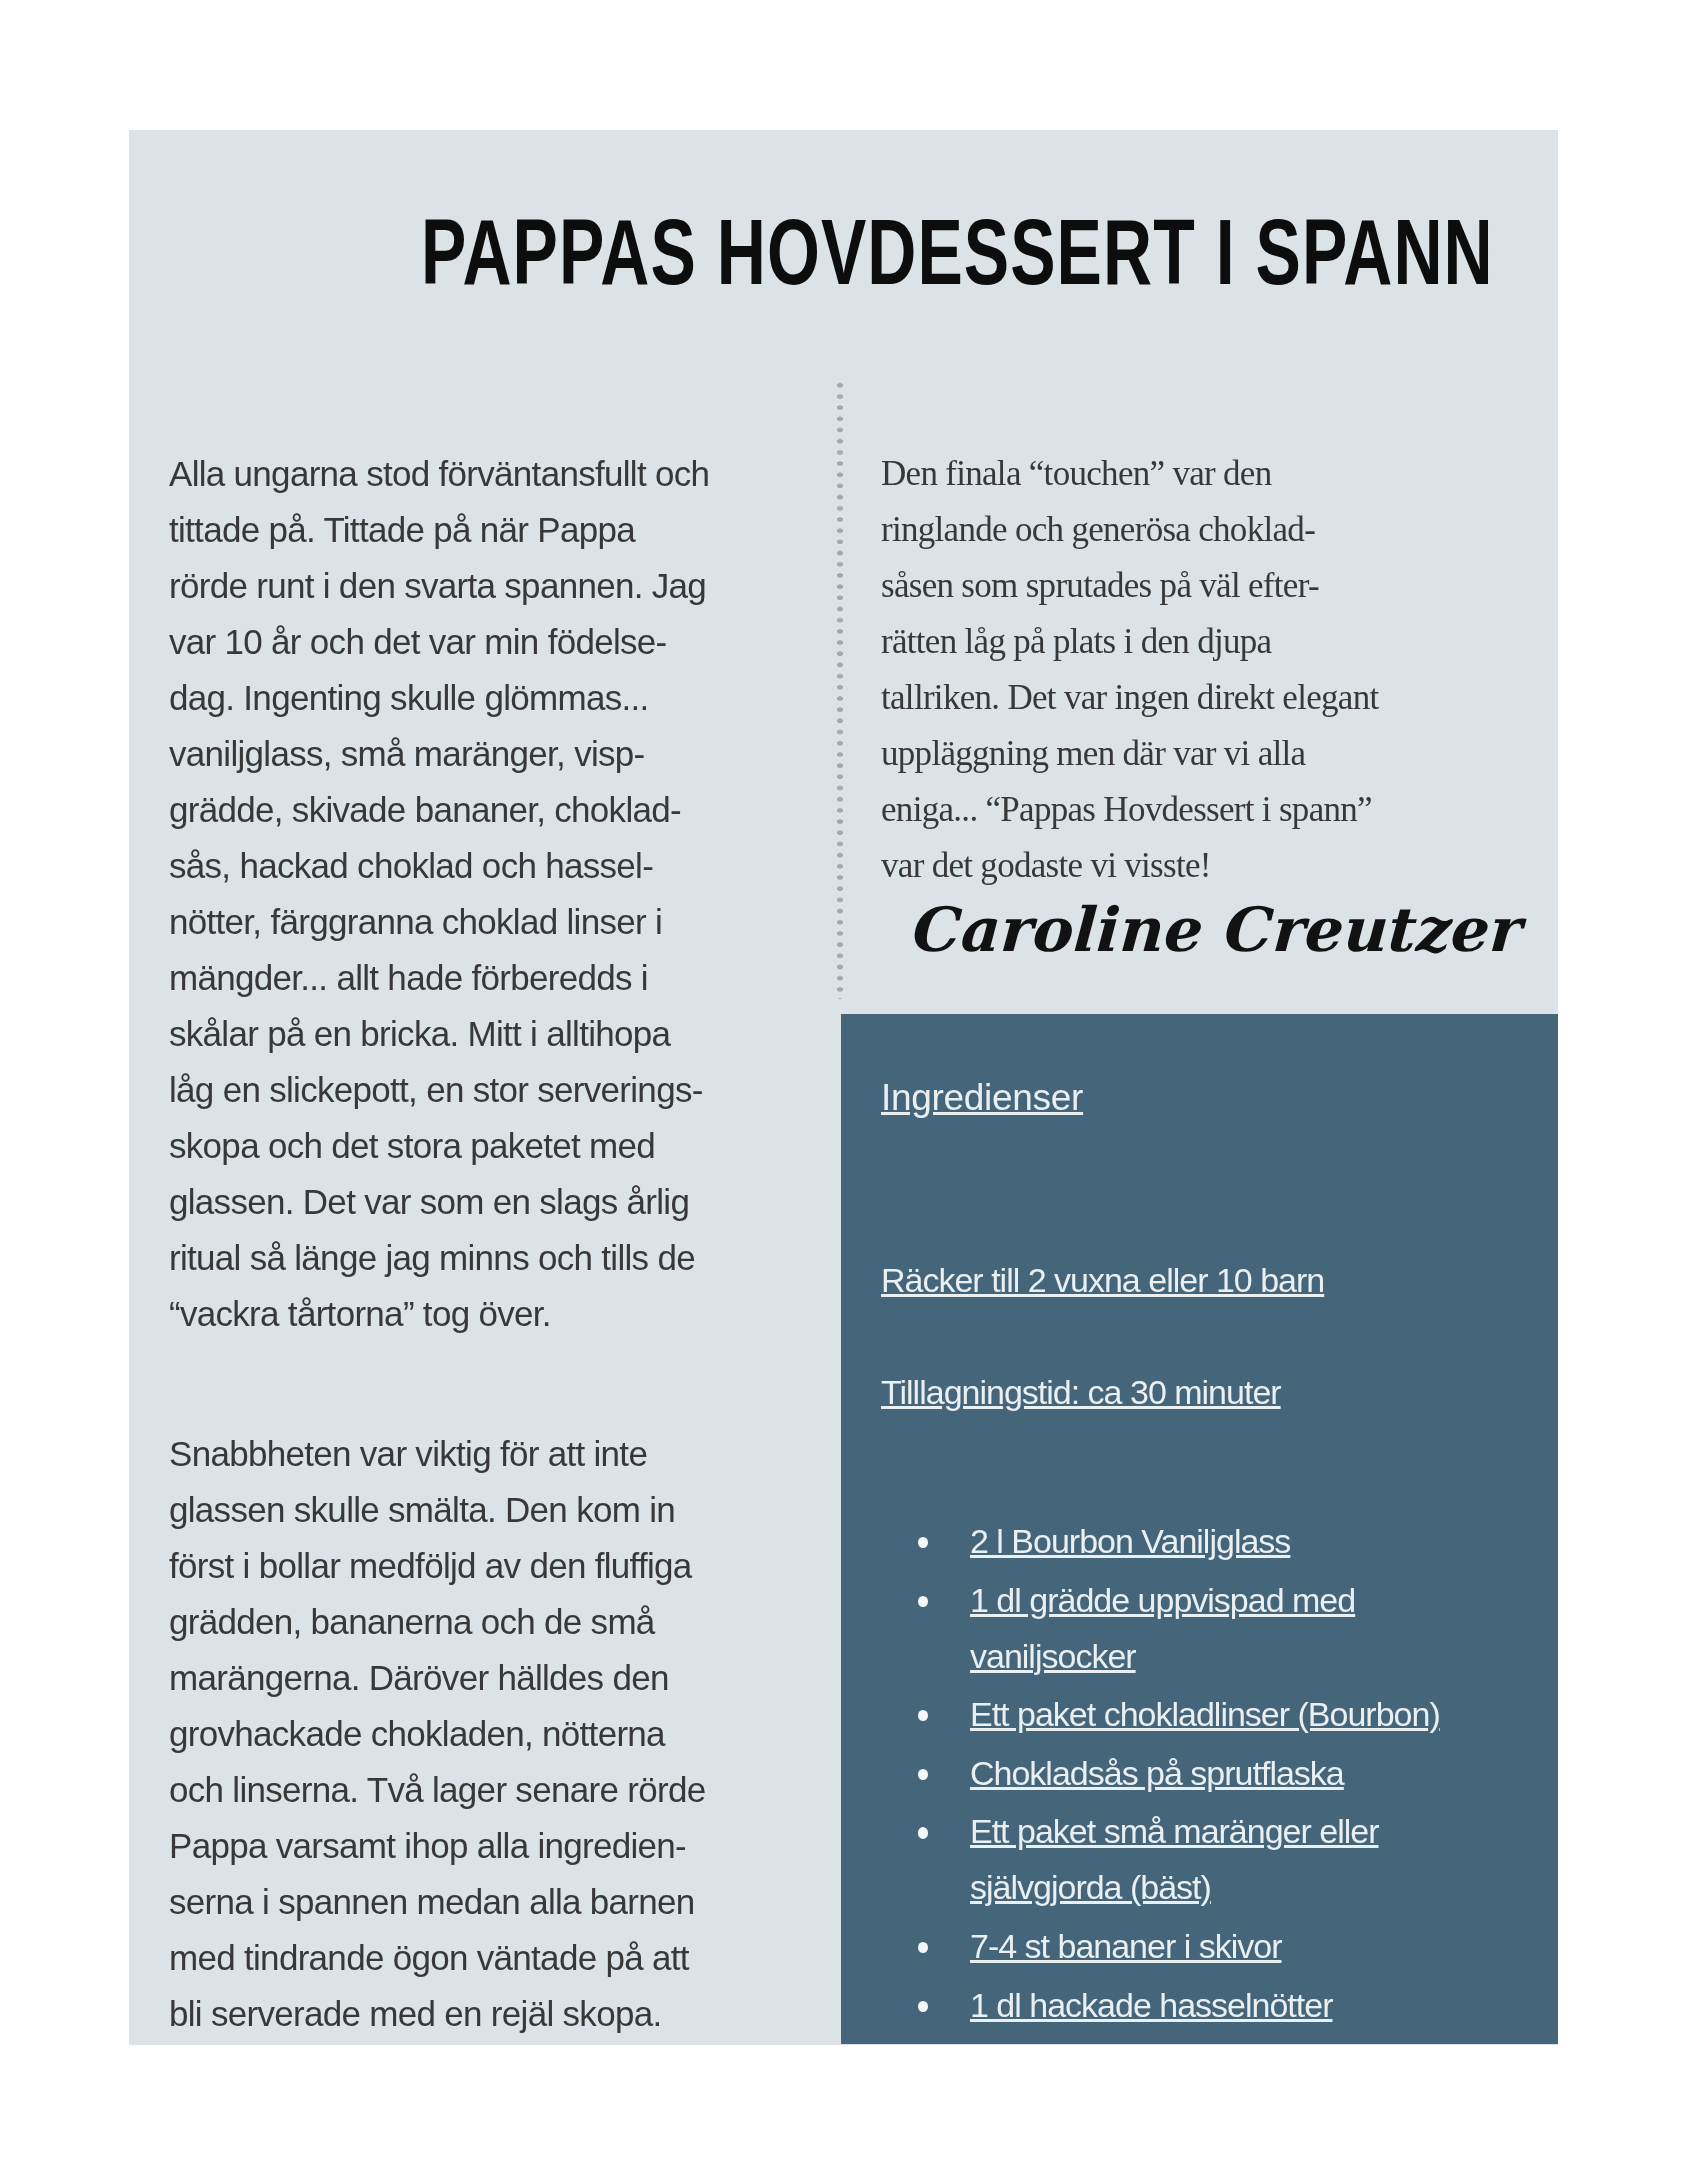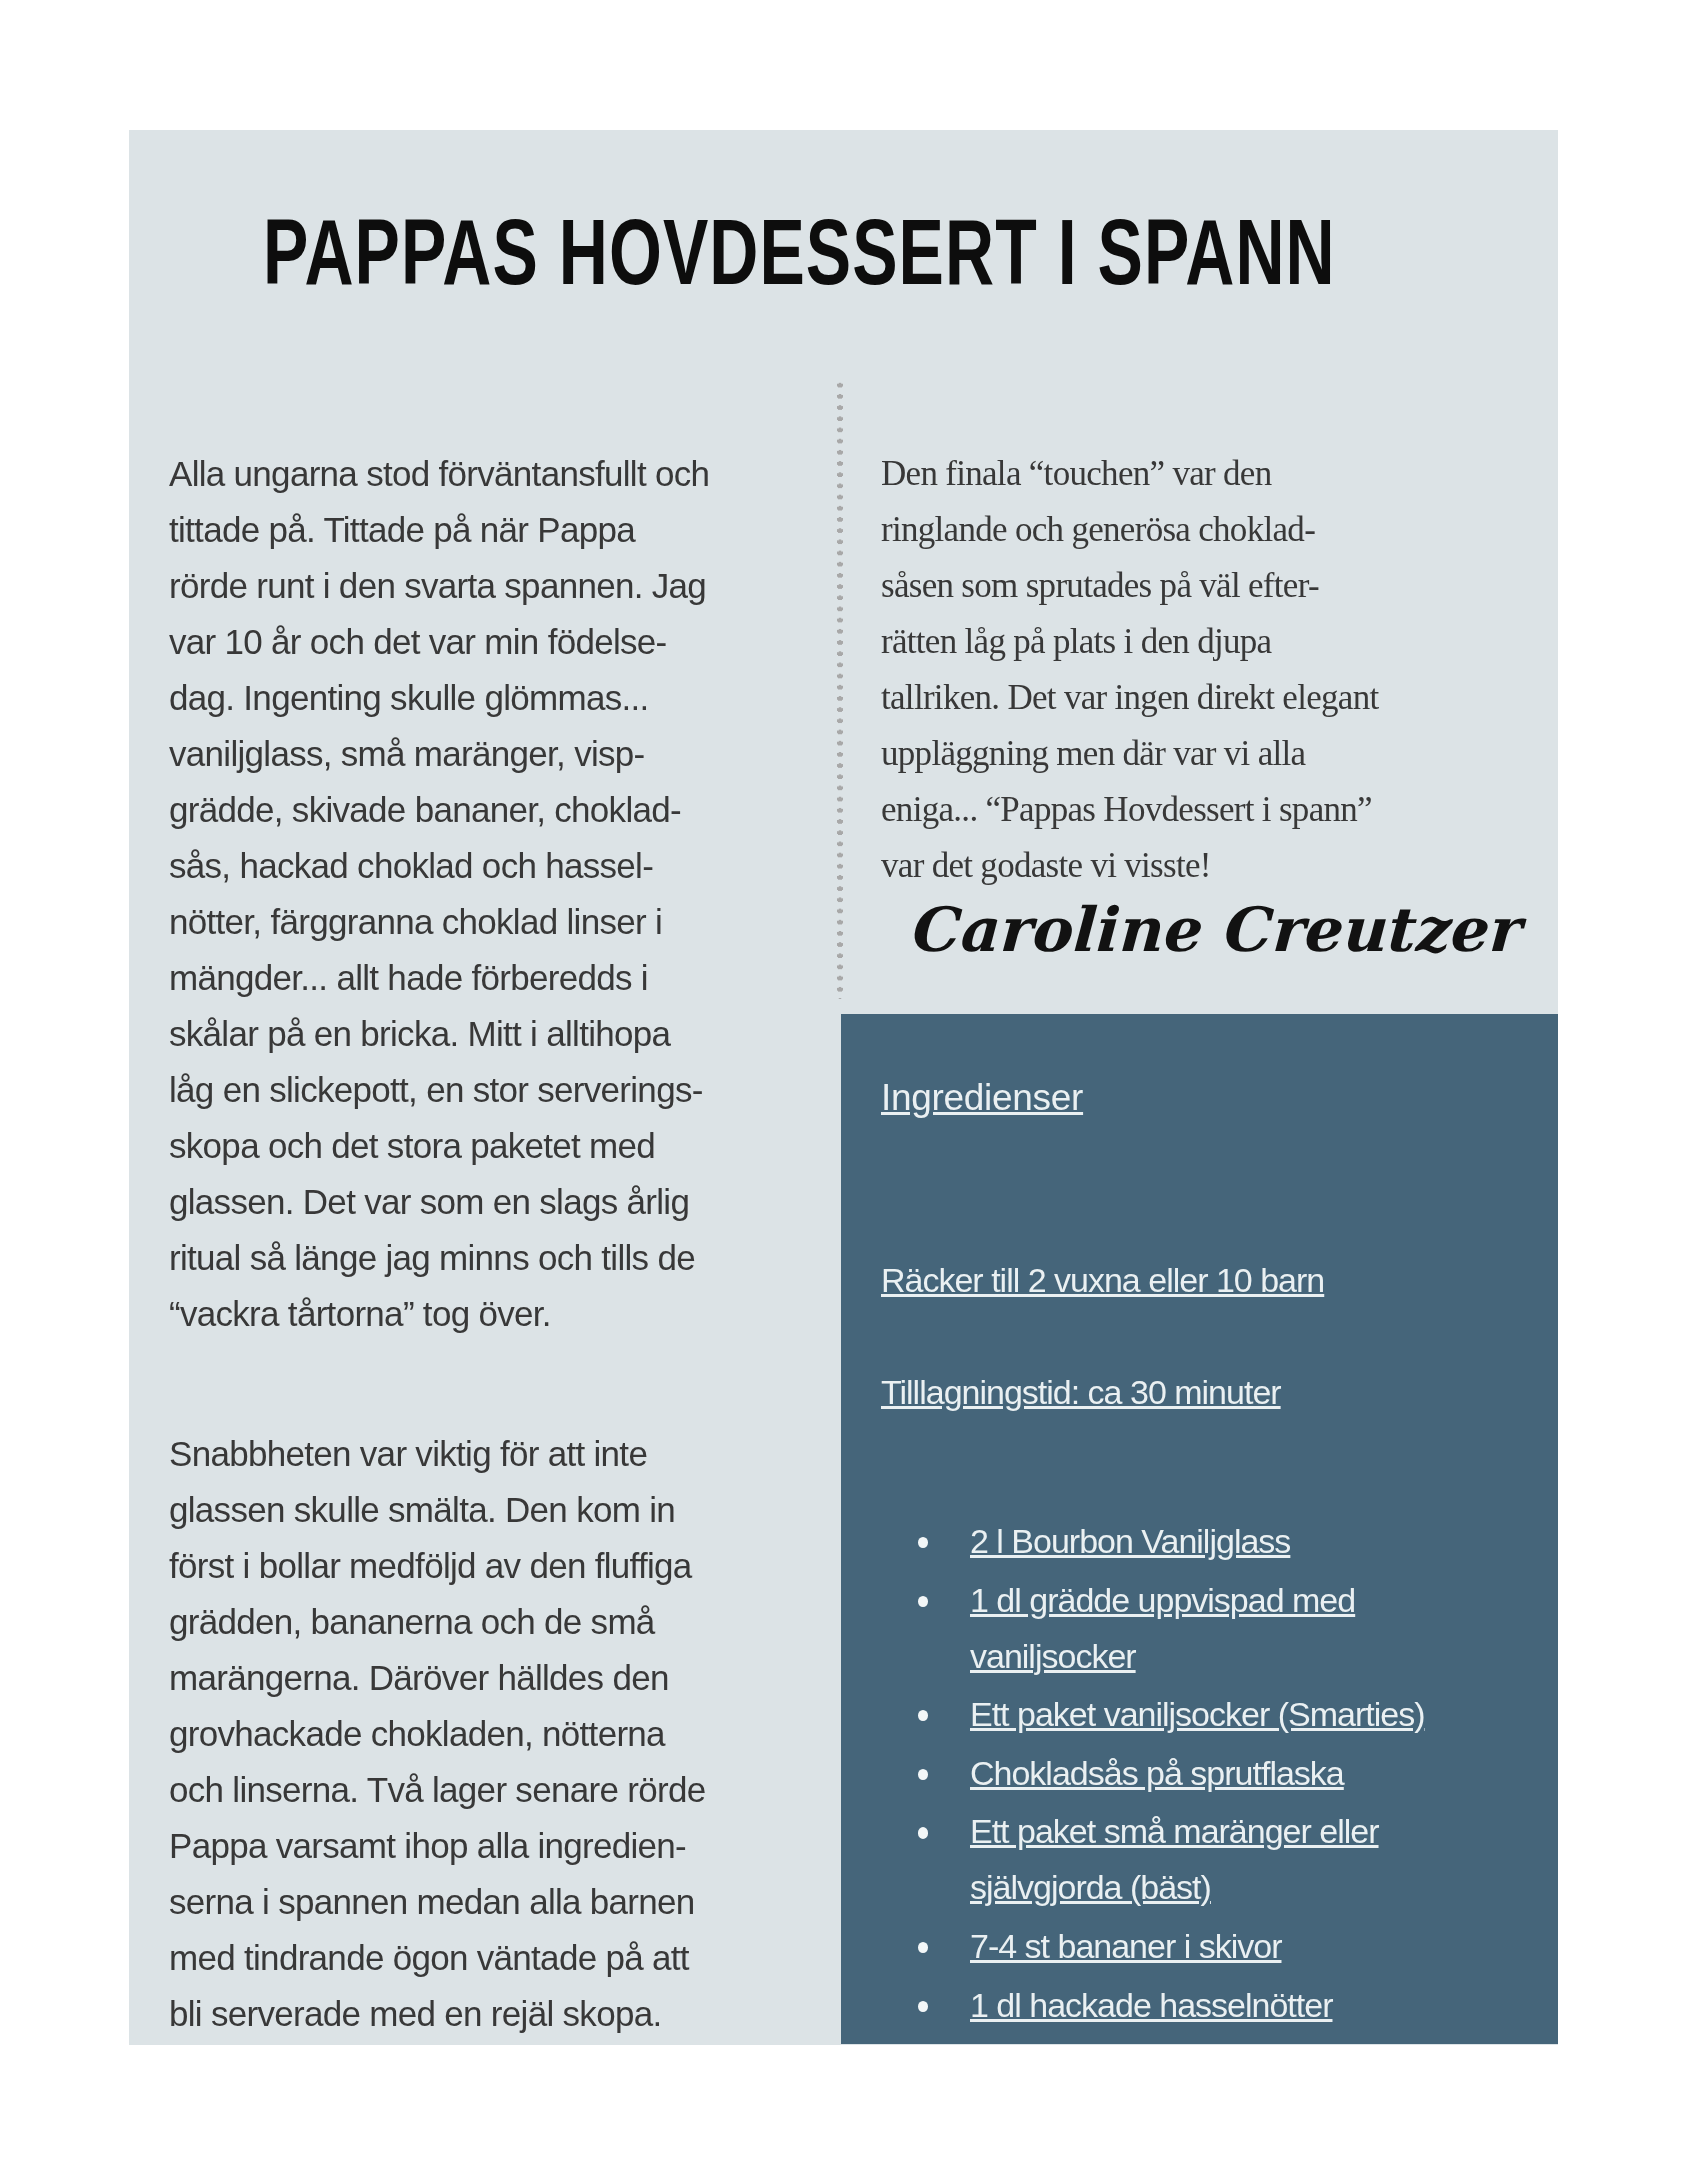--- a/index.html
+++ b/index.html
@@ -14,21 +14,21 @@
   .panel {
     position: absolute;
     left: 129px; top: 130px;
     width: 1429px; height: 1915px;
     background: var(--panel, #dce3e6);
   }
   .title-wrap {
     position: absolute;
     left: 129px; top: 210px;
     width: 1499px;
-    text-align: left;
+    text-align: right;
   }
   .title {
     display: inline-block;
     font-weight: 700;
     font-size: 85px;
     line-height: 86px;
     letter-spacing: 1.3px;
     color: #0d0d0d;
     transform: scale(0.8, 1.08);
     transform-origin: center center;
@@ -177,21 +177,21 @@
   <div class="ingredients-box">
     <h2 class="box-heading">Ingredienser</h2>
     <div class="box-meta">
       <div>Räcker till 2 vuxna eller 10 barn</div>
       <div>Tilllagningstid: ca 30 minuter</div>
     </div>
     <ul class="ingredient-list">
       <li><span class="dot"></span><span class="itxt">2 l Bourbon Vaniljglass</span></li>
       <li><span class="dot"></span><span class="itxt">1 dl grädde uppvispad med
 vaniljsocker</span></li>
-      <li><span class="dot"></span><span class="itxt">Ett paket vaniljsocker (Smarties)</span></li>
+      <li><span class="dot"></span><span class="itxt">Ett paket chokladlinser (Bourbon)</span></li>
       <li><span class="dot"></span><span class="itxt">Chokladsås på sprutflaska</span></li>
       <li><span class="dot"></span><span class="itxt">Ett paket små maränger eller
 självgjorda (bäst)</span></li>
       <li><span class="dot"></span><span class="itxt">7-4 st bananer i skivor</span></li>
       <li><span class="dot"></span><span class="itxt">1 dl hackade hasselnötter</span></li>
     </ul>
   </div>
 
 </div>
 

